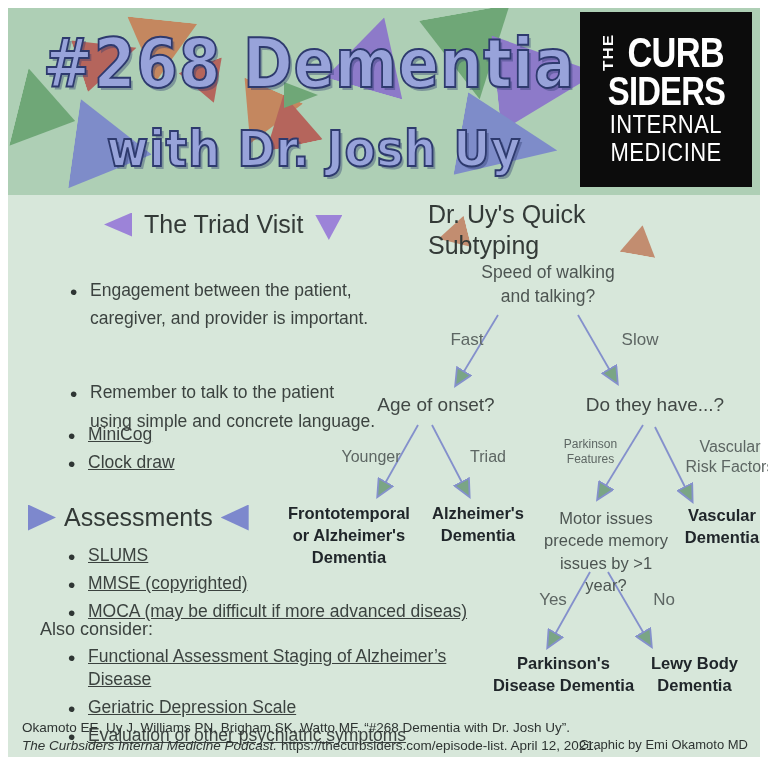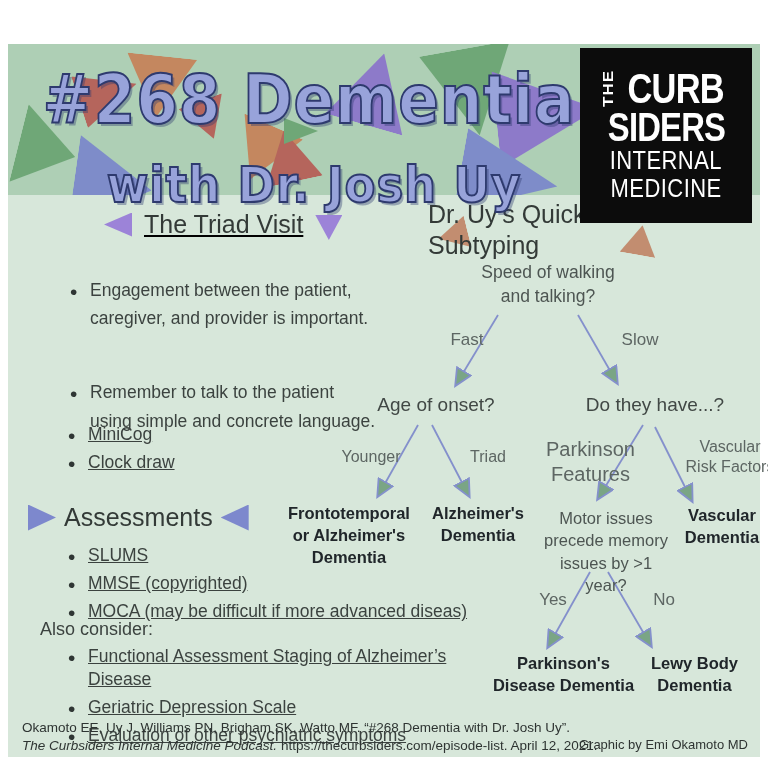--- a/index.html
+++ b/index.html
@@ -4,21 +4,21 @@
 <style>
   * { margin:0; padding:0; box-sizing:border-box; }
   html,body { background:#ffffff; }
   .page {
     position:relative; width:768px; height:765px; background:#ffffff;
     font-family:"Liberation Sans", sans-serif; overflow:hidden;
   }
   
   .header {
     position:absolute; left:8px; top:8px; width:752px; height:187px;
-    background:#aecfb5; overflow:hidden;margin-top:36px;
+    background:#aecfb5; overflow:hidden;
   }
   .tri { position:absolute; }
   .tri-right { clip-path:polygon(0 0, 100% 50%, 0 100%); }
   .tri-left  { clip-path:polygon(100% 0, 0 50%, 100% 100%); }
   .tri-down  { clip-path:polygon(0 0, 100% 0, 50% 100%); }
   .tri-up    { clip-path:polygon(50% 0, 100% 100%, 0 100%); }
   .c-red    { background:#b5655c; }
   .c-orange { background:#c4875f; }
   .c-green  { background:#6fa777; }
   .c-purple { background:#8d7ac9; }
@@ -128,21 +128,21 @@
         <line x1="570" y1="120" x2="608" y2="186" marker-end="url(#ah)"></line>
         <line x1="410" y1="230" x2="371" y2="299" marker-end="url(#ah)"></line>
         <line x1="424" y1="230" x2="460" y2="299" marker-end="url(#ah)"></line>
         <line x1="635" y1="230" x2="591" y2="302" marker-end="url(#ah)"></line>
         <line x1="647" y1="232" x2="683" y2="304" marker-end="url(#ah)"></line>
         <line x1="582" y1="377" x2="541" y2="450" marker-end="url(#ah)"></line>
         <line x1="600" y1="377" x2="642" y2="449" marker-end="url(#ah)"></line>
       </g>
     </svg>
 
-    <div class="hrow" style="left:96px; top:14px;text-decoration:underline;">
+    <div class="hrow" style="left:96px; top:14px;">
       <div class="tri tri-left c-purple" style="position:static; width:28px; height:24px; background:#9c83d8;"></div>
       <div class="htext">The Triad Visit</div>
       <div class="tri tri-down c-purple" style="position:static; width:27px; height:25px; background:#9c83d8; margin-top:6px;"></div>
     </div>
     <ul class="bullets triad-bullets pre" style="left:58px; top:52px; width:345px;">
       <li>Engagement between the patient,
 caregiver, and provider is important.</li>
       <li>Remember to talk to the patient
 using simple and concrete language.</li>
     </ul>
@@ -181,21 +181,21 @@
 and talking?</div>
 
     <div class="node lbl" style="left:429px; top:134px; width:60px;">Fast</div>
     <div class="node lbl" style="left:602px; top:134px; width:60px;">Slow</div>
 
     <div class="node q-dark" style="left:348px; top:199px; width:160px;">Age of onset?</div>
     <div class="node q-dark" style="left:567px; top:199px; width:160px;">Do they have...?</div>
 
     <div class="node lbl" style="left:323px; top:252px; width:80px; font-size:16px;">Younger</div>
     <div class="node lbl" style="left:440px; top:252px; width:80px; font-size:16px;">Triad</div>
-    <div class="node lbl pre" style="left:530px; top:242px; width:105px; font-size:20px;">Parkinson
+    <div class="node lbl pre" style="left:530px; top:242px; width:105px; font-size:12px;">Parkinson
 Features</div>
     <div class="node lbl pre" style="left:666px; top:242px; width:112px; font-size:16px;">Vascular
 Risk Factors</div>
 
     <div class="node outcome pre" style="left:266px; top:308px; width:150px;">Frontotemporal
 or Alzheimer's
 Dementia</div>
     <div class="node outcome pre" style="left:410px; top:308px; width:120px;">Alzheimer's
 Dementia</div>
     <div class="node q-gray pre" style="left:531px; top:312px; width:134px; font-size:16.5px;">Motor issues

